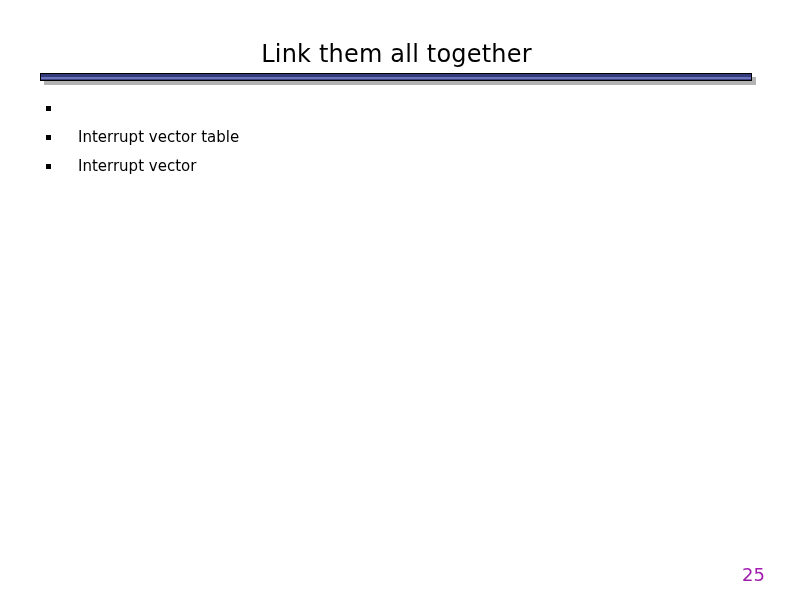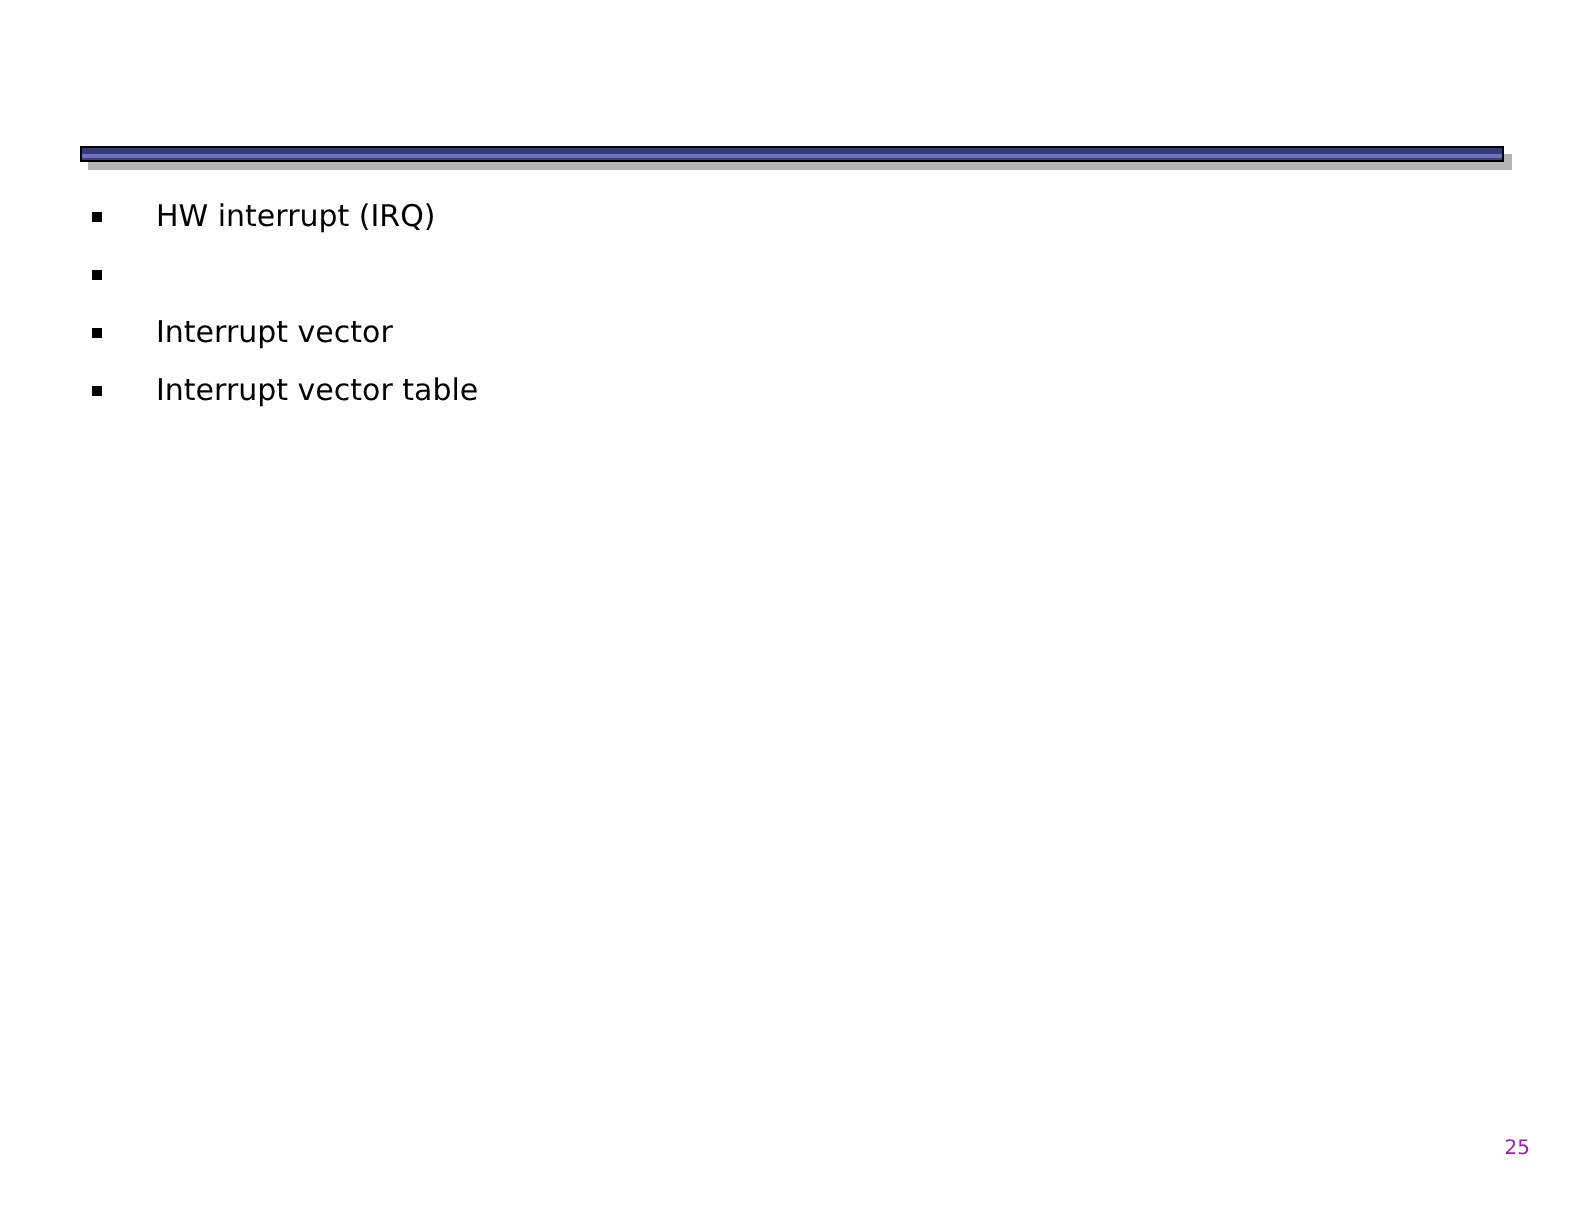--- a/index.html
+++ b/index.html
@@ -115,56 +115,53 @@
     display: inline-block;
     vertical-align: baseline;
   }
 
   
   .page-number {
     position: absolute;
     right: 27px;
     top: 566px;
     font-family: "DejaVu Sans", sans-serif;
-    font-size: 10px;
+    font-size: 18px;
     color: #a21caf;
     text-align: right;
     line-height: 18px;
   }
 </style>
 </head>
 <body>
 
 <div class="slide">
 
+  <div class="slide-title">Link them all together</div>
 
   <div class="title-rule">
     <div class="rule-shadow"></div>
     <div class="rule-bar"></div>
   </div>
 
   <ul class="bullet-list">
 
-    <li class="bullet-item">
-      <span class="bullet-marker"></span>
-      <span class="bullet-text">HW interrupt (IRQ)</span>
-    </li>
 
     <li class="bullet-item">
       <span class="bullet-marker"></span>
     </li>
 
     <li class="bullet-item">
       <span class="bullet-marker"></span>
-      <span class="bullet-text">Interrupt vector</span>
+      <span class="bullet-text">Interrupt vector table</span>
     </li>
 
     <li class="bullet-item">
       <span class="bullet-marker"></span>
-      <span class="bullet-text">Interrupt vector table</span>
+      <span class="bullet-text">Interrupt vector</span>
     </li>
 
 
   </ul>
 
   <div class="page-number">25</div>
 
 </div>
 
 </body></html>

